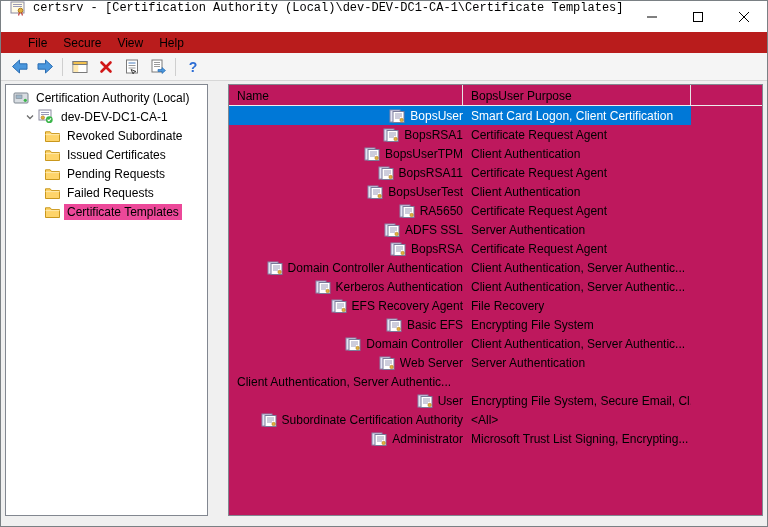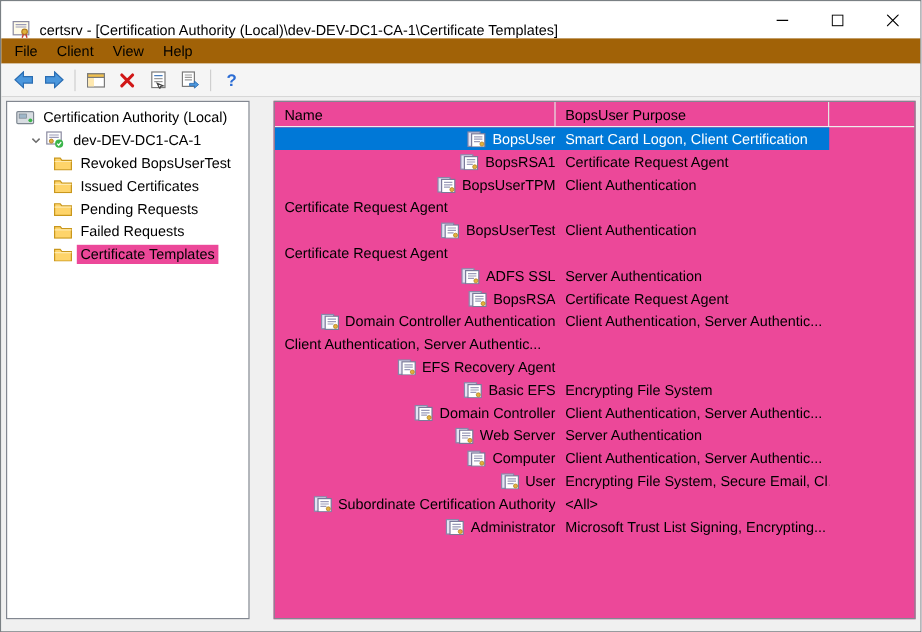--- a/index.html
+++ b/index.html
@@ -1,40 +1,40 @@
 <!DOCTYPE html>
 <html><head>
 <meta charset="utf-8">
 <style>
   * { margin:0; padding:0; box-sizing:border-box; }
   html,body { background:#ffffff; }
   body { font-family:"Liberation Sans", sans-serif; }
   .window { width:768px; height:527px; background:#f0f0f0; border:1px solid #7a8084; display:flex; flex-direction:column; overflow:hidden; }
 
   
-  .titlebar { height:31px; background:#ffffff; display:flex; align-items:flex-end; flex-shrink:0; }
+  .titlebar { height:31px; background:#ffffff; display:flex; align-items:flex-start; flex-shrink:0;font-family:Liberation Mono, monospace; }
   .app-icon { margin:0 7px 0 9px; display:flex; }
   .title { font-size:12px; color:#000; flex:1; white-space:nowrap; overflow:hidden; }
   .win-controls { display:flex; height:100%; }
   .win-btn { width:46px; height:100%; display:flex; align-items:center; justify-content:center; }
 
   
-  .menubar { height:21px; background:#a16207; display:flex; align-items:center; padding-left:3px; font-size:12px; flex-shrink:0; }
+  .menubar { height:21px; background:#b91c1c; display:flex; align-items:center; padding-left:19px; font-size:12px; flex-shrink:0; }
   .menu-item { padding:3px 8px; color:#000; }
 
   
   .toolbar { height:28px; background:#f5f5f5; border-bottom:1px solid #d7d7d7; display:flex; align-items:center; padding-left:5px; flex-shrink:0; }
   .tool-btn { width:26px; height:24px; display:flex; align-items:center; justify-content:center; }
   .tool-sep { width:1px; height:18px; background:#cfcfcf; margin:0 4px; }
   .help-glyph { color:#2b6cd4; font-weight:bold; font-size:14px; }
 
   
   .main { flex:1; display:flex; padding:3px 4px 10px 4px; gap:20px; background:#f0f0f0; overflow:hidden; }
   .tree-pane { width:203px; background:#ffffff; border:1px solid #828790; font-size:12px; padding-top:3px; overflow:hidden; flex-shrink:0; }
-  .list-pane { flex:1; background:#ec4899; border:1px solid #828790; font-size:12px; display:flex; flex-direction:column; overflow:hidden; }
+  .list-pane { flex:1; background:#be185d; border:1px solid #828790; font-size:12px; display:flex; flex-direction:column; overflow:hidden; }
 
   
   .tree-item { height:19px; display:flex; align-items:center; white-space:nowrap; color:#000; }
   .tree-item .icon { display:flex; margin-right:4px; flex-shrink:0; }
   .tree-item .label { padding:1px 3px; }
   .tree-item.root { padding-left:7px; }
   .tree-item.ca { padding-left:19px;text-align:right; }
   .tree-item.ca .chevron { display:flex; margin-right:3px; }
   .tree-item.folder { padding-left:39px; }
   .tree-item.selected .label { background:#ec4899; }
@@ -83,21 +83,21 @@
       <div class="win-btn close">
         <svg width="10" height="10" viewBox="0 0 10 10">
             <path d="M0 0 L10 10 M10 0 L0 10" stroke="#000" stroke-width="1"></path>
           </svg>
       </div>
     </div>
   </div>
 
   <div class="menubar">
     <span class="menu-item">File</span>
-    <span class="menu-item">Client</span>
+    <span class="menu-item">Secure</span>
     <span class="menu-item">View</span>
     <span class="menu-item">Help</span>
   </div>
 
   <div class="toolbar" id="toolbar">
       <div class="tool-btn">
         <span style="display: flex;">
           <svg width="17" height="15" viewBox="0 0 17 15">
             <path d="M8.5 1 L1.5 7.5 L8.5 14 V10.2 H16 V4.8 H8.5 z" fill="#4b97dd" stroke="#2a6db3"></path>
           </svg>
@@ -189,21 +189,21 @@
         <span class="label">dev-DEV-DC1-CA-1</span>
       </div>
       <div id="tree-folders">
           <div class="tree-item folder">
             <span class="icon">
               <svg width="15" height="12" viewBox="0 0 15 12">
                 <path d="M0.5 11.5 V1.8 H5.2 L6.6 3.6 H14.5 V11.5 z" fill="#fed46a" stroke="#c9971c"></path>
                 <path d="M0.5 4.6 H14.5" stroke="#fee9ad" stroke-width="1"></path>
               </svg>
             </span>
-            <span class="label">Revoked BopsUserTest</span>
+            <span class="label">Revoked Subordinate</span>
           </div>
           <div class="tree-item folder">
             <span class="icon">
               <svg width="15" height="12" viewBox="0 0 15 12">
                 <path d="M0.5 11.5 V1.8 H5.2 L6.6 3.6 H14.5 V11.5 z" fill="#fed46a" stroke="#c9971c"></path>
                 <path d="M0.5 4.6 H14.5" stroke="#fee9ad" stroke-width="1"></path>
               </svg>
             </span>
             <span class="label">Issued Certificates</span>
           </div>
@@ -285,39 +285,65 @@
                   <line x1="6" y1="7" x2="13" y2="7" stroke="#9a9ab8"></line>
                   <line x1="6" y1="9" x2="11" y2="9" stroke="#9a9ab8"></line>
                   <circle cx="12.6" cy="11" r="1.7" fill="#e2b13c" stroke="#b07c1f" stroke-width="0.6"></circle>
                 </svg>
               </span>
               <span class="txt">BopsUserTPM</span>
             </div>
             <div class="cell cell-purpose">Client Authentication</div>
           </div>
           <div class="row">
+            <div class="cell cell-name">
+              <span class="icon">
+                <svg width="16" height="14" viewBox="0 0 16 14">
+                  <rect x="1" y="1" width="10" height="12" fill="#e3e3f2" stroke="#8888aa"></rect>
+                  <rect x="4" y="2.5" width="11" height="11" fill="#ffffff" stroke="#7a7a9a"></rect>
+                  <line x1="6" y1="5" x2="13" y2="5" stroke="#9a9ab8"></line>
+                  <line x1="6" y1="7" x2="13" y2="7" stroke="#9a9ab8"></line>
+                  <line x1="6" y1="9" x2="11" y2="9" stroke="#9a9ab8"></line>
+                  <circle cx="12.6" cy="11" r="1.7" fill="#e2b13c" stroke="#b07c1f" stroke-width="0.6"></circle>
+                </svg>
+              </span>
+              <span class="txt">BopsRSA11</span>
+            </div>
             <div class="cell cell-purpose">Certificate Request Agent</div>
           </div>
           <div class="row">
             <div class="cell cell-name">
               <span class="icon">
                 <svg width="16" height="14" viewBox="0 0 16 14">
                   <rect x="1" y="1" width="10" height="12" fill="#e3e3f2" stroke="#8888aa"></rect>
                   <rect x="4" y="2.5" width="11" height="11" fill="#ffffff" stroke="#7a7a9a"></rect>
                   <line x1="6" y1="5" x2="13" y2="5" stroke="#9a9ab8"></line>
                   <line x1="6" y1="7" x2="13" y2="7" stroke="#9a9ab8"></line>
                   <line x1="6" y1="9" x2="11" y2="9" stroke="#9a9ab8"></line>
                   <circle cx="12.6" cy="11" r="1.7" fill="#e2b13c" stroke="#b07c1f" stroke-width="0.6"></circle>
                 </svg>
               </span>
               <span class="txt">BopsUserTest</span>
             </div>
             <div class="cell cell-purpose">Client Authentication</div>
           </div>
           <div class="row">
+            <div class="cell cell-name">
+              <span class="icon">
+                <svg width="16" height="14" viewBox="0 0 16 14">
+                  <rect x="1" y="1" width="10" height="12" fill="#e3e3f2" stroke="#8888aa"></rect>
+                  <rect x="4" y="2.5" width="11" height="11" fill="#ffffff" stroke="#7a7a9a"></rect>
+                  <line x1="6" y1="5" x2="13" y2="5" stroke="#9a9ab8"></line>
+                  <line x1="6" y1="7" x2="13" y2="7" stroke="#9a9ab8"></line>
+                  <line x1="6" y1="9" x2="11" y2="9" stroke="#9a9ab8"></line>
+                  <circle cx="12.6" cy="11" r="1.7" fill="#e2b13c" stroke="#b07c1f" stroke-width="0.6"></circle>
+                </svg>
+              </span>
+              <span class="txt">RA5650</span>
+            </div>
             <div class="cell cell-purpose">Certificate Request Agent</div>
           </div>
           <div class="row">
             <div class="cell cell-name">
               <span class="icon">
                 <svg width="16" height="14" viewBox="0 0 16 14">
                   <rect x="1" y="1" width="10" height="12" fill="#e3e3f2" stroke="#8888aa"></rect>
                   <rect x="4" y="2.5" width="11" height="11" fill="#ffffff" stroke="#7a7a9a"></rect>
                   <line x1="6" y1="5" x2="13" y2="5" stroke="#9a9ab8"></line>
                   <line x1="6" y1="7" x2="13" y2="7" stroke="#9a9ab8"></line>
@@ -355,36 +381,50 @@
                   <line x1="6" y1="7" x2="13" y2="7" stroke="#9a9ab8"></line>
                   <line x1="6" y1="9" x2="11" y2="9" stroke="#9a9ab8"></line>
                   <circle cx="12.6" cy="11" r="1.7" fill="#e2b13c" stroke="#b07c1f" stroke-width="0.6"></circle>
                 </svg>
               </span>
               <span class="txt">Domain Controller Authentication</span>
             </div>
             <div class="cell cell-purpose">Client Authentication, Server Authentic...</div>
           </div>
           <div class="row">
+            <div class="cell cell-name">
+              <span class="icon">
+                <svg width="16" height="14" viewBox="0 0 16 14">
+                  <rect x="1" y="1" width="10" height="12" fill="#e3e3f2" stroke="#8888aa"></rect>
+                  <rect x="4" y="2.5" width="11" height="11" fill="#ffffff" stroke="#7a7a9a"></rect>
+                  <line x1="6" y1="5" x2="13" y2="5" stroke="#9a9ab8"></line>
+                  <line x1="6" y1="7" x2="13" y2="7" stroke="#9a9ab8"></line>
+                  <line x1="6" y1="9" x2="11" y2="9" stroke="#9a9ab8"></line>
+                  <circle cx="12.6" cy="11" r="1.7" fill="#e2b13c" stroke="#b07c1f" stroke-width="0.6"></circle>
+                </svg>
+              </span>
+              <span class="txt">Kerberos Authentication</span>
+            </div>
             <div class="cell cell-purpose">Client Authentication, Server Authentic...</div>
           </div>
           <div class="row">
             <div class="cell cell-name">
               <span class="icon">
                 <svg width="16" height="14" viewBox="0 0 16 14">
                   <rect x="1" y="1" width="10" height="12" fill="#e3e3f2" stroke="#8888aa"></rect>
                   <rect x="4" y="2.5" width="11" height="11" fill="#ffffff" stroke="#7a7a9a"></rect>
                   <line x1="6" y1="5" x2="13" y2="5" stroke="#9a9ab8"></line>
                   <line x1="6" y1="7" x2="13" y2="7" stroke="#9a9ab8"></line>
                   <line x1="6" y1="9" x2="11" y2="9" stroke="#9a9ab8"></line>
                   <circle cx="12.6" cy="11" r="1.7" fill="#e2b13c" stroke="#b07c1f" stroke-width="0.6"></circle>
                 </svg>
               </span>
               <span class="txt">EFS Recovery Agent</span>
             </div>
+            <div class="cell cell-purpose">File Recovery</div>
           </div>
           <div class="row">
             <div class="cell cell-name">
               <span class="icon">
                 <svg width="16" height="14" viewBox="0 0 16 14">
                   <rect x="1" y="1" width="10" height="12" fill="#e3e3f2" stroke="#8888aa"></rect>
                   <rect x="4" y="2.5" width="11" height="11" fill="#ffffff" stroke="#7a7a9a"></rect>
                   <line x1="6" y1="5" x2="13" y2="5" stroke="#9a9ab8"></line>
                   <line x1="6" y1="7" x2="13" y2="7" stroke="#9a9ab8"></line>
                   <line x1="6" y1="9" x2="11" y2="9" stroke="#9a9ab8"></line>
@@ -421,33 +461,20 @@
                   <line x1="6" y1="7" x2="13" y2="7" stroke="#9a9ab8"></line>
                   <line x1="6" y1="9" x2="11" y2="9" stroke="#9a9ab8"></line>
                   <circle cx="12.6" cy="11" r="1.7" fill="#e2b13c" stroke="#b07c1f" stroke-width="0.6"></circle>
                 </svg>
               </span>
               <span class="txt">Web Server</span>
             </div>
             <div class="cell cell-purpose">Server Authentication</div>
           </div>
           <div class="row">
-            <div class="cell cell-name">
-              <span class="icon">
-                <svg width="16" height="14" viewBox="0 0 16 14">
-                  <rect x="1" y="1" width="10" height="12" fill="#e3e3f2" stroke="#8888aa"></rect>
-                  <rect x="4" y="2.5" width="11" height="11" fill="#ffffff" stroke="#7a7a9a"></rect>
-                  <line x1="6" y1="5" x2="13" y2="5" stroke="#9a9ab8"></line>
-                  <line x1="6" y1="7" x2="13" y2="7" stroke="#9a9ab8"></line>
-                  <line x1="6" y1="9" x2="11" y2="9" stroke="#9a9ab8"></line>
-                  <circle cx="12.6" cy="11" r="1.7" fill="#e2b13c" stroke="#b07c1f" stroke-width="0.6"></circle>
-                </svg>
-              </span>
-              <span class="txt">Computer</span>
-            </div>
             <div class="cell cell-purpose">Client Authentication, Server Authentic...</div>
           </div>
           <div class="row">
             <div class="cell cell-name">
               <span class="icon">
                 <svg width="16" height="14" viewBox="0 0 16 14">
                   <rect x="1" y="1" width="10" height="12" fill="#e3e3f2" stroke="#8888aa"></rect>
                   <rect x="4" y="2.5" width="11" height="11" fill="#ffffff" stroke="#7a7a9a"></rect>
                   <line x1="6" y1="5" x2="13" y2="5" stroke="#9a9ab8"></line>
                   <line x1="6" y1="7" x2="13" y2="7" stroke="#9a9ab8"></line>

